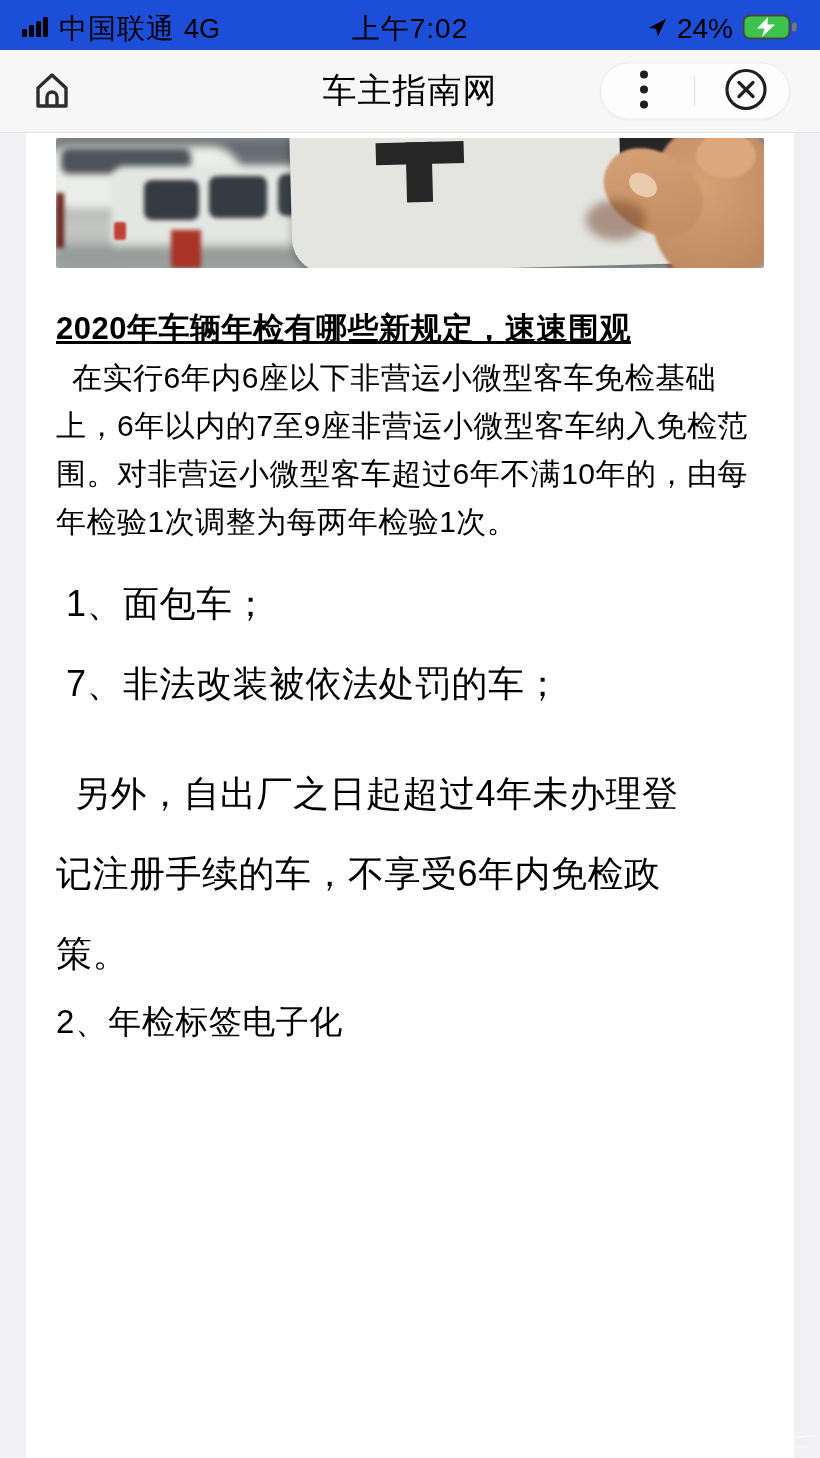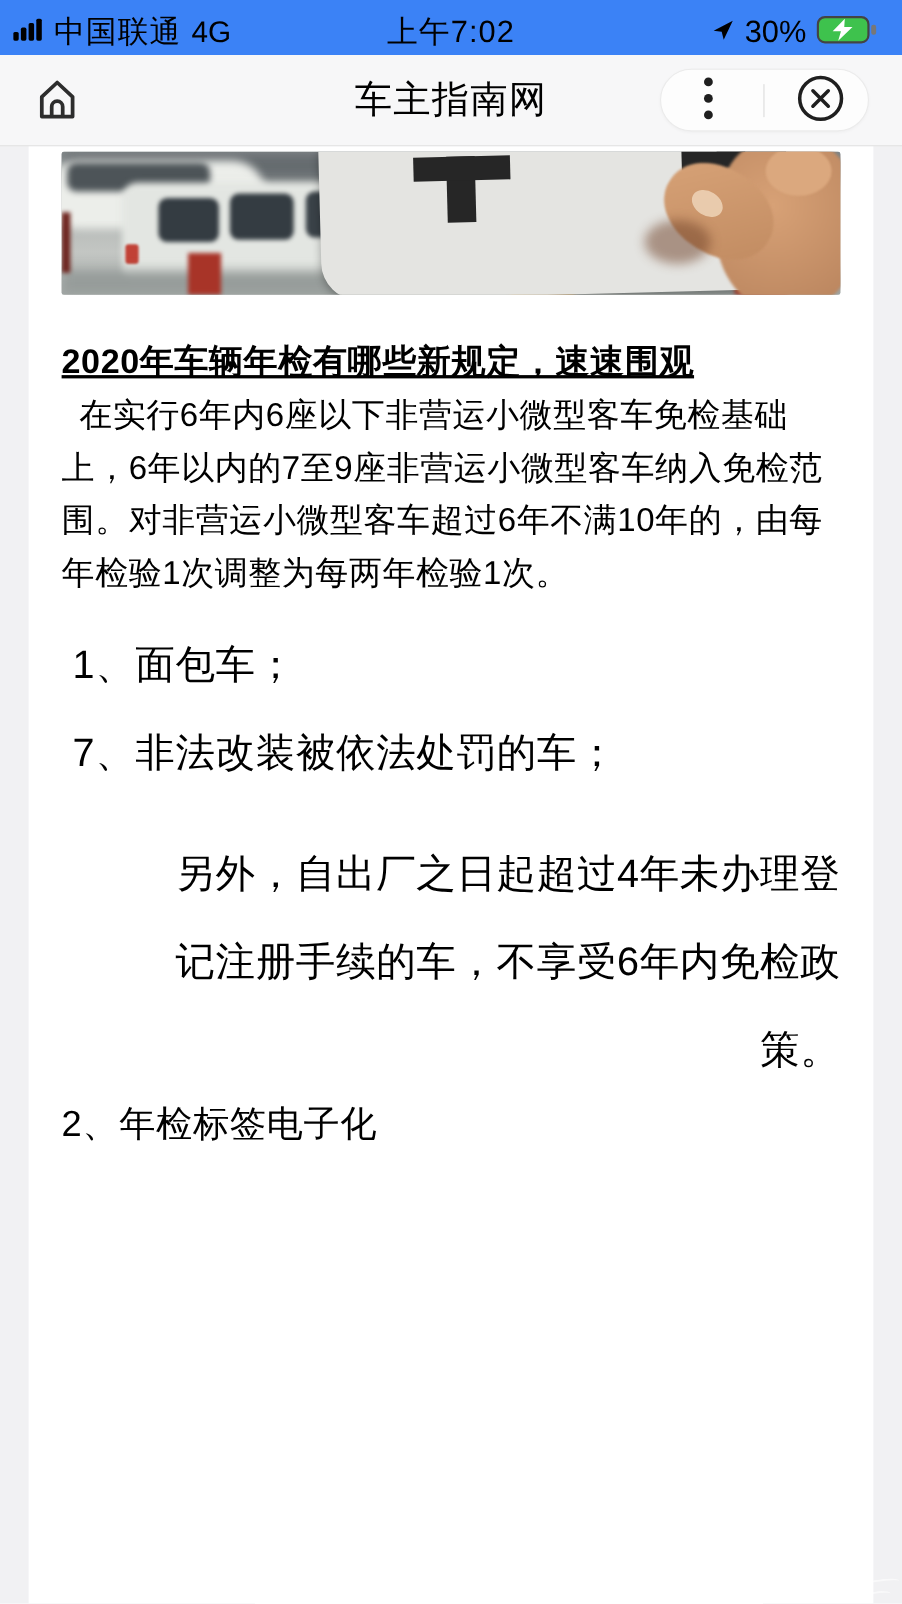--- a/index.html
+++ b/index.html
@@ -4,23 +4,23 @@
 <style>
   html,body{margin:0;padding:0;background:#ffffff;}
   .screen{
     position:relative;width:820px;height:1458px;overflow:hidden;
     background:#f1f1f3;
     font-family:"Liberation Sans", sans-serif;
     color:#000;
   }
   
   .status-bar{
-    height:50px;background:#3b82f6;
+    height:50px;background:#1d4ed8;
     display:flex;align-items:center;justify-content:space-between;
-    padding:8px 22px 0 12px;box-sizing:border-box;position:relative;
+    padding:8px 22px 0 22px;box-sizing:border-box;position:relative;
   }
   .sb-left,.sb-right{display:flex;align-items:center;gap:9px;}
   .sb-carrier{font-size:28px;font-weight:500;letter-spacing:1px;}
   .sb-network{font-size:27px;font-weight:400;}
   .sb-time{
     position:absolute;left:50%;top:10px;transform:translateX(-50%);
     font-size:28px;font-weight:400;letter-spacing:1px;
   }
   .sb-percent{font-size:28px;font-weight:500;}
   
@@ -103,21 +103,21 @@
   .p-normal{
     font-size:30px;line-height:48px;margin:6px 0 0 0;
     text-indent:16px;white-space:pre-line;letter-spacing:.5px;
   }
   .p-big{
     font-size:36px;line-height:80px;margin:-8px 0 0 0;
     text-indent:18px;white-space:pre-line;letter-spacing:.5px;
   }
   .p-big2{
     font-size:36px;line-height:80px;margin:48px 0 0 0;
-    text-indent:18px;white-space:pre-line;letter-spacing:.5px;text-align:right;
+    text-indent:18px;white-space:pre-line;letter-spacing:.5px;
   }
   .list-item{font-size:36px;line-height:44px;margin:36px 0 0 0;text-indent:10px;letter-spacing:.5px;}
   .list-item.first{margin-top:36px;}
   .sec-heading-bottom{font-size:33px;font-weight:400;line-height:40px;margin:8px 0 0 0;letter-spacing:.5px;}
   
   .watermark{
     position:absolute;right:0px;bottom:6px;width:42px;height:16px;opacity:.55;
   }
   .watermark span{display:block;border-top:2px solid #ffffff;border-radius:50%;width:40px;height:6px;transform:rotate(-8deg);}
   .watermark span + span{margin-top:3px;width:32px;}
@@ -140,21 +140,21 @@
       <span class="sb-carrier">中国联通</span>
       <span class="sb-network">4G</span>
     </div>
     <div class="sb-time">上午7:02</div>
     <div class="sb-right">
       <span>
         <svg width="22" height="22" viewBox="0 0 24 24">
           <path d="M3 13 L22 3 L13 22 L11 14 Z" fill="#000"></path>
         </svg>
       </span>
-      <span class="sb-percent">30%</span>
+      <span class="sb-percent">24%</span>
       <span>
         <svg width="56" height="26" viewBox="0 0 56 26">
           <rect x="1.5" y="1.5" width="46" height="23" rx="6.5" fill="#3ec24d" stroke="#444" stroke-width="2"></rect>
           <rect x="50" y="8.5" width="4.5" height="9" rx="2" fill="#777"></rect>
           <path d="M26 3 L15 14.5 H22.5 L20 23 L33 10.5 H25.5 Z" fill="#fff"></path>
         </svg>
       </span>
     </div>
   </div>
 

